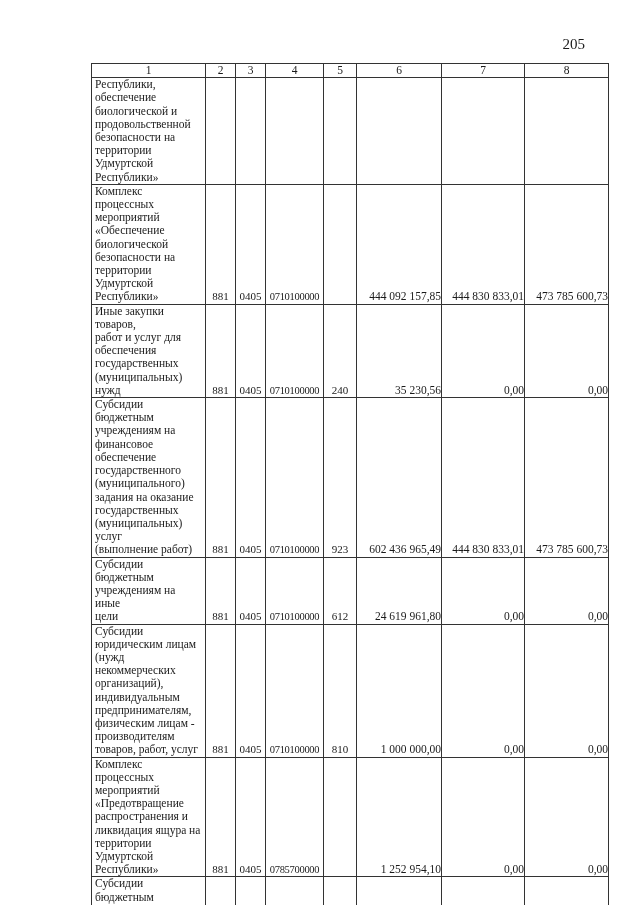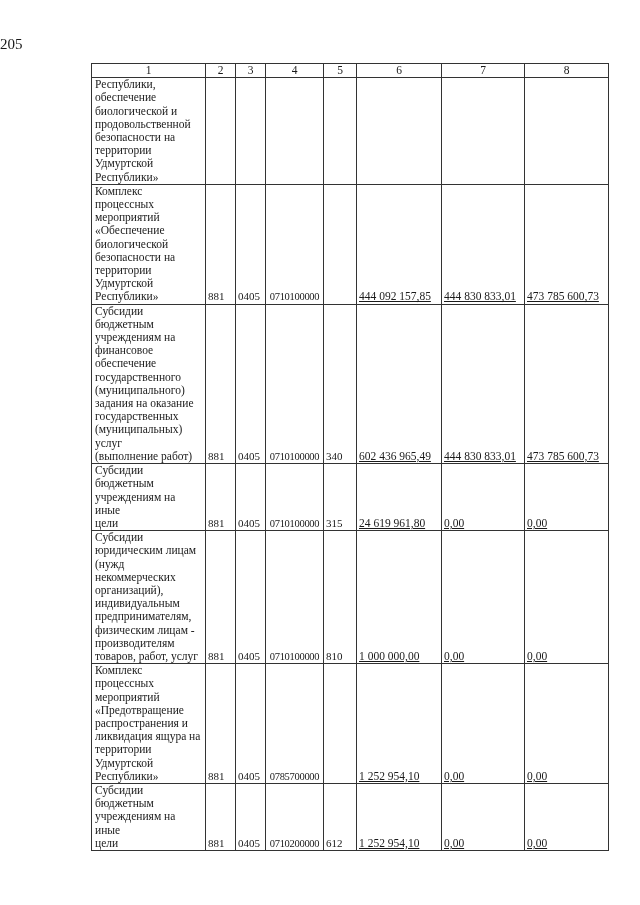--- a/index.html
+++ b/index.html
@@ -1,26 +1,26 @@
 <!DOCTYPE html>
 <html><head>
 <meta charset="utf-8">
 <style>
   html, body { margin: 0; padding: 0; background: #fff; }
   body { width: 640px; height: 905px; position: relative; overflow: hidden;
          font-family: "Liberation Serif", "DejaVu Serif", serif; color: #1a1a1a; }
-  .page-num { position: absolute; top: 36px; left: 0; width: 585px; text-align: left;
+  .page-num { position: absolute; top: 36px; left: 0; width: 585px; text-align: right;
               font-size: 15px; }
   table { position: absolute; top: 63px; left: 91px; border-collapse: collapse;
           table-layout: fixed; width: 517px; font-size: 11.5px; line-height: 13.2px; }
   td { border: 1px solid #333; padding: 0 2px; vertical-align: bottom; overflow: hidden; }
   tr.head td { text-align: center; vertical-align: middle; height: 11px; padding-top: 0; padding-bottom: 0; }
   td.c1 { text-align: left; padding-left: 3px; }
-  td.num { text-align: left; white-space: nowrap; padding-right: 7px; text-decoration: underline; }
-  td.code { text-align: left; white-space: nowrap; font-size: 11px; }
+  td.num { text-align: right; white-space: nowrap; padding-right: 0; }
+  td.code { text-align: center; white-space: nowrap; font-size: 11px; }
   td.code4 { text-align: center; white-space: nowrap; font-size: 10.5px; letter-spacing: -0.3px; }
   .desc { white-space: pre-line; display: block; }
 </style>
 </head>
 <body>
 
 <div class="page-num">205</div>
 
 <table>
   <colgroup>
@@ -77,49 +77,65 @@
         <td class="code">881</td>
         <td class="code">0405</td>
         <td class="code4">0710100000</td>
         <td class="code"></td>
         <td class="num">444 092 157,85</td>
         <td class="num">444 830 833,01</td>
         <td class="num">473 785 600,73</td>
       </tr>
       <tr>
         <td class="c1">
+          <span class="desc">Иные закупки товаров,
+работ и услуг для
+обеспечения
+государственных
+(муниципальных) нужд</span>
+        </td>
+        <td class="code">881</td>
+        <td class="code">0405</td>
+        <td class="code4">0710100000</td>
+        <td class="code">240</td>
+        <td class="num">35 230,56</td>
+        <td class="num">0,00</td>
+        <td class="num">0,00</td>
+      </tr>
+      <tr>
+        <td class="c1">
           <span class="desc">Субсидии бюджетным
 учреждениям на
 финансовое
 обеспечение
 государственного
 (муниципального)
 задания на оказание
 государственных
 (муниципальных) услуг
 (выполнение работ)</span>
         </td>
         <td class="code">881</td>
         <td class="code">0405</td>
         <td class="code4">0710100000</td>
-        <td class="code">340</td>
+        <td class="code">923</td>
         <td class="num">602 436 965,49</td>
         <td class="num">444 830 833,01</td>
         <td class="num">473 785 600,73</td>
       </tr>
       <tr>
         <td class="c1">
           <span class="desc">Субсидии бюджетным
 учреждениям на иные
 цели</span>
         </td>
         <td class="code">881</td>
         <td class="code">0405</td>
         <td class="code4">0710100000</td>
-        <td class="code">315</td>
+        <td class="code">612</td>
         <td class="num">24 619 961,80</td>
         <td class="num">0,00</td>
         <td class="num">0,00</td>
       </tr>
       <tr>
         <td class="c1">
           <span class="desc">Субсидии
 юридическим лицам
 (нужд некоммерческих
 организаций),

